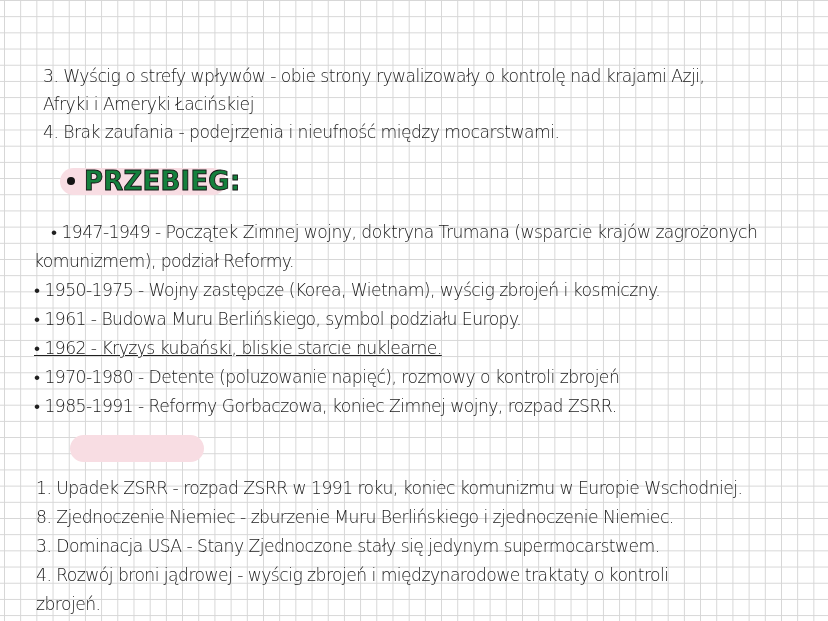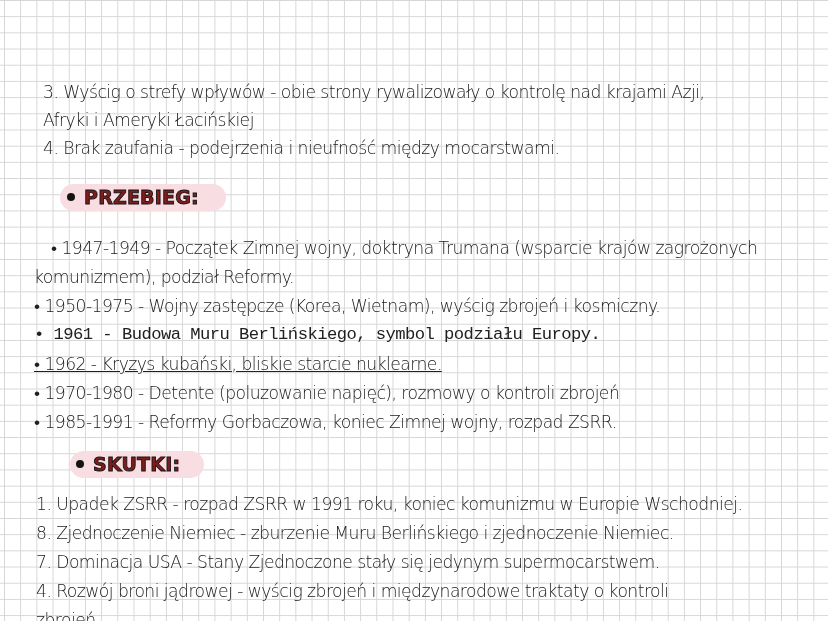--- a/index.html
+++ b/index.html
@@ -15,21 +15,21 @@
       background-image:
         linear-gradient(to right, #d6d6d6 1px, transparent 1px),
         linear-gradient(to bottom, #d6d6d6 1px, transparent 1px);
       background-size: 16.2px 16.2px;
       background-position: 4px 0px;
       font-family: "DejaVu Sans", sans-serif;
       color: #1f1f1f;
     }
     .page {
       position: absolute;
-      left: 0; top: 16px;
+      left: 0; top: 0;
       width: 828px; height: 470px;
     }
     .line {
       position: absolute;
       white-space: nowrap;
       font-size: 17.2px;
       letter-spacing: -0.55px;
       line-height: 28px;
       height: 28px;
       font-weight: 300;
@@ -39,24 +39,24 @@
       position: absolute;
       background: #f8dde3;
       border-radius: 14px;
       height: 27px;
     }
     .heading {
       position: absolute;
       white-space: nowrap;
       font-family: "DejaVu Sans", sans-serif;
       font-weight: 900;
-      font-size: 19px;
+      font-size: 26px;
       letter-spacing: 0.2px;
       line-height: 27px;
-      color: #7f1d1d;
+      color: #15803d;
       -webkit-text-stroke: 0.9px #141414;
     }
     .heading .dot {
       display: inline-block;
       width: 8px; height: 8px;
       border-radius: 50%;
       background: #141414;
       vertical-align: middle;
       margin-right: 9px;
       position: relative;
@@ -76,32 +76,29 @@
 
   <div class="heading-pill" style="left:60px; top:168px; width:166px;"></div>
   <div class="heading" style="left:67px; top:168px;">
     <span class="dot"></span><span>PRZEBIEG:</span>
   </div>
 
   <div>
     <div class="line" style="left:34px; top:218px;margin-left:17px;">• 1947-1949 - Początek Zimnej wojny, doktryna Trumana (wsparcie krajów zagrożonych</div>
     <div class="line" style="left:34px; top:247px;">komunizmem), podział Reformy.</div>
     <div class="line" style="left:34px; top:276px;">• 1950-1975 - Wojny zastępcze (Korea, Wietnam), wyścig zbrojeń i kosmiczny.</div>
-    <div class="line" style="left:34px; top:305px;font-family:Liberation Mono, monospace;">• 1961 - Budowa Muru Berlińskiego, symbol podziału Europy.</div>
+    <div class="line" style="left:34px; top:305px;">• 1961 - Budowa Muru Berlińskiego, symbol podziału Europy.</div>
     <div class="line" style="left:34px; top:334px;text-decoration:underline;">• 1962 - Kryzys kubański, bliskie starcie nuklearne.</div>
     <div class="line" style="left:34px; top:363px;">• 1970-1980 - Detente (poluzowanie napięć), rozmowy o kontroli zbrojeń</div>
     <div class="line" style="left:34px; top:392px;text-align:center;">• 1985-1991 - Reformy Gorbaczowa, koniec Zimnej wojny, rozpad ZSRR.</div>
   </div>
 
   <div class="heading-pill" style="left:70px; top:435px; width:134px;"></div>
-  <div class="heading" style="left:76px; top:435px;">
-    <span class="dot"></span><span>SKUTKI:</span>
-  </div>
 
   <div>
     <div class="line" style="left:36px; top:474px;">1. Upadek ZSRR - rozpad ZSRR w 1991 roku, koniec komunizmu w Europie Wschodniej.</div>
     <div class="line" style="left:36px; top:503px;">8. Zjednoczenie Niemiec - zburzenie Muru Berlińskiego i zjednoczenie Niemiec.</div>
-    <div class="line" style="left:36px; top:532px;">7. Dominacja USA - Stany Zjednoczone stały się jedynym supermocarstwem.</div>
+    <div class="line" style="left:36px; top:532px;">3. Dominacja USA - Stany Zjednoczone stały się jedynym supermocarstwem.</div>
     <div class="line" style="left:36px; top:561px;">4. Rozwój broni jądrowej - wyścig zbrojeń i międzynarodowe traktaty o kontroli</div>
     <div class="line" style="left:36px; top:590px;text-align:right;">zbrojeń.</div>
   </div>
 
 </div>
 
 </body></html>

